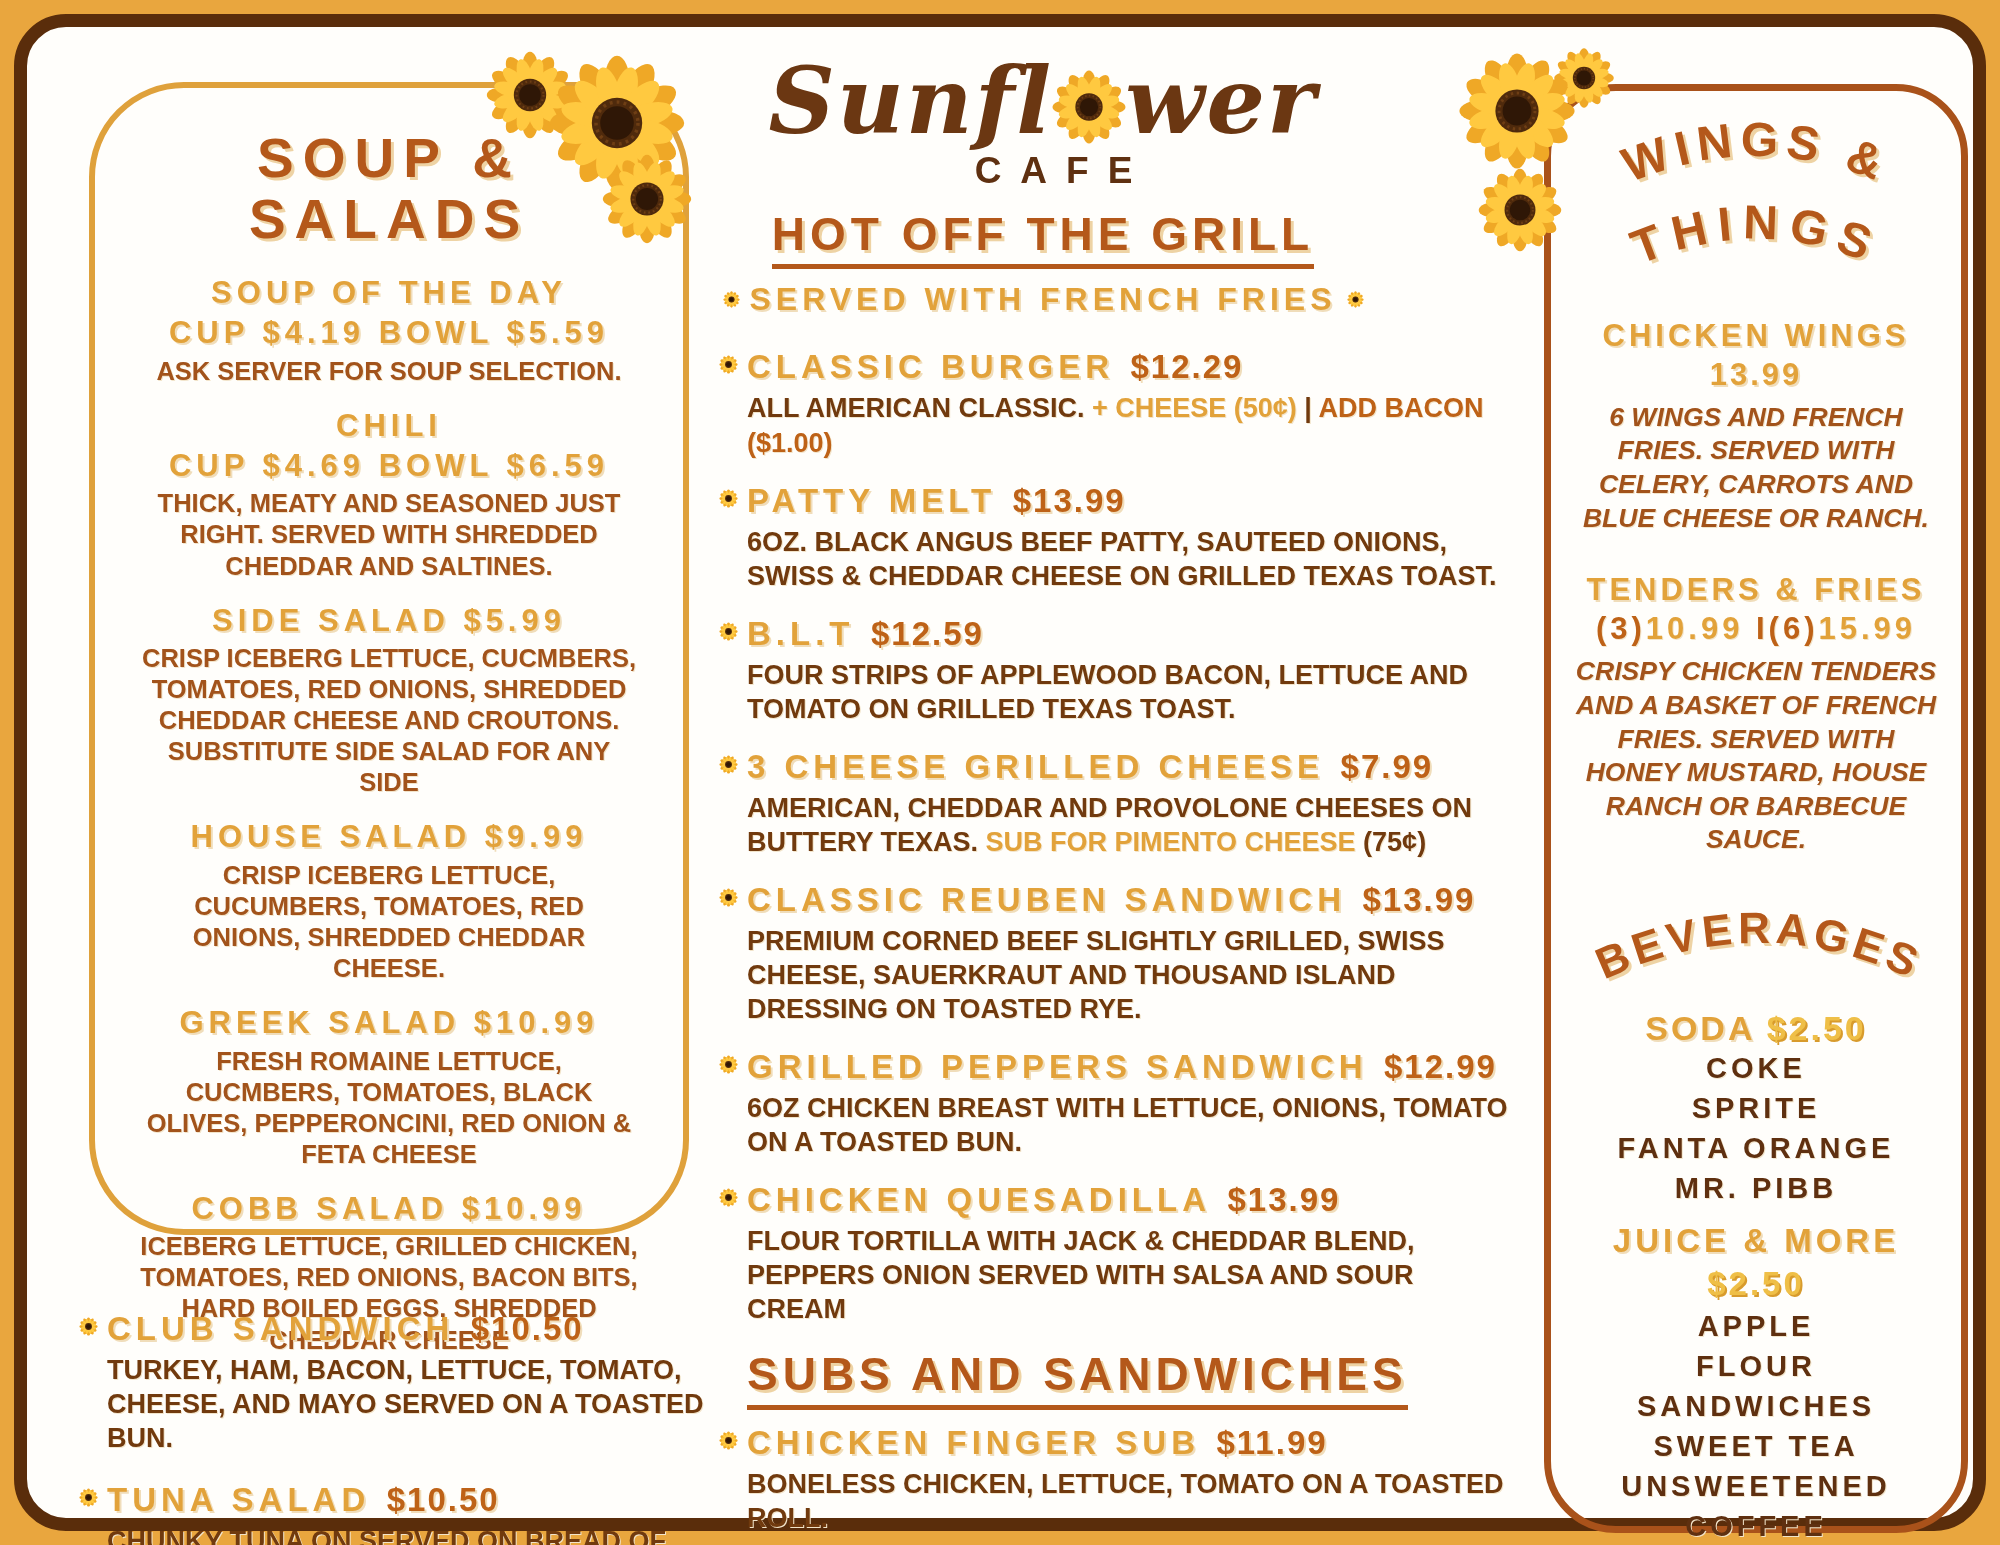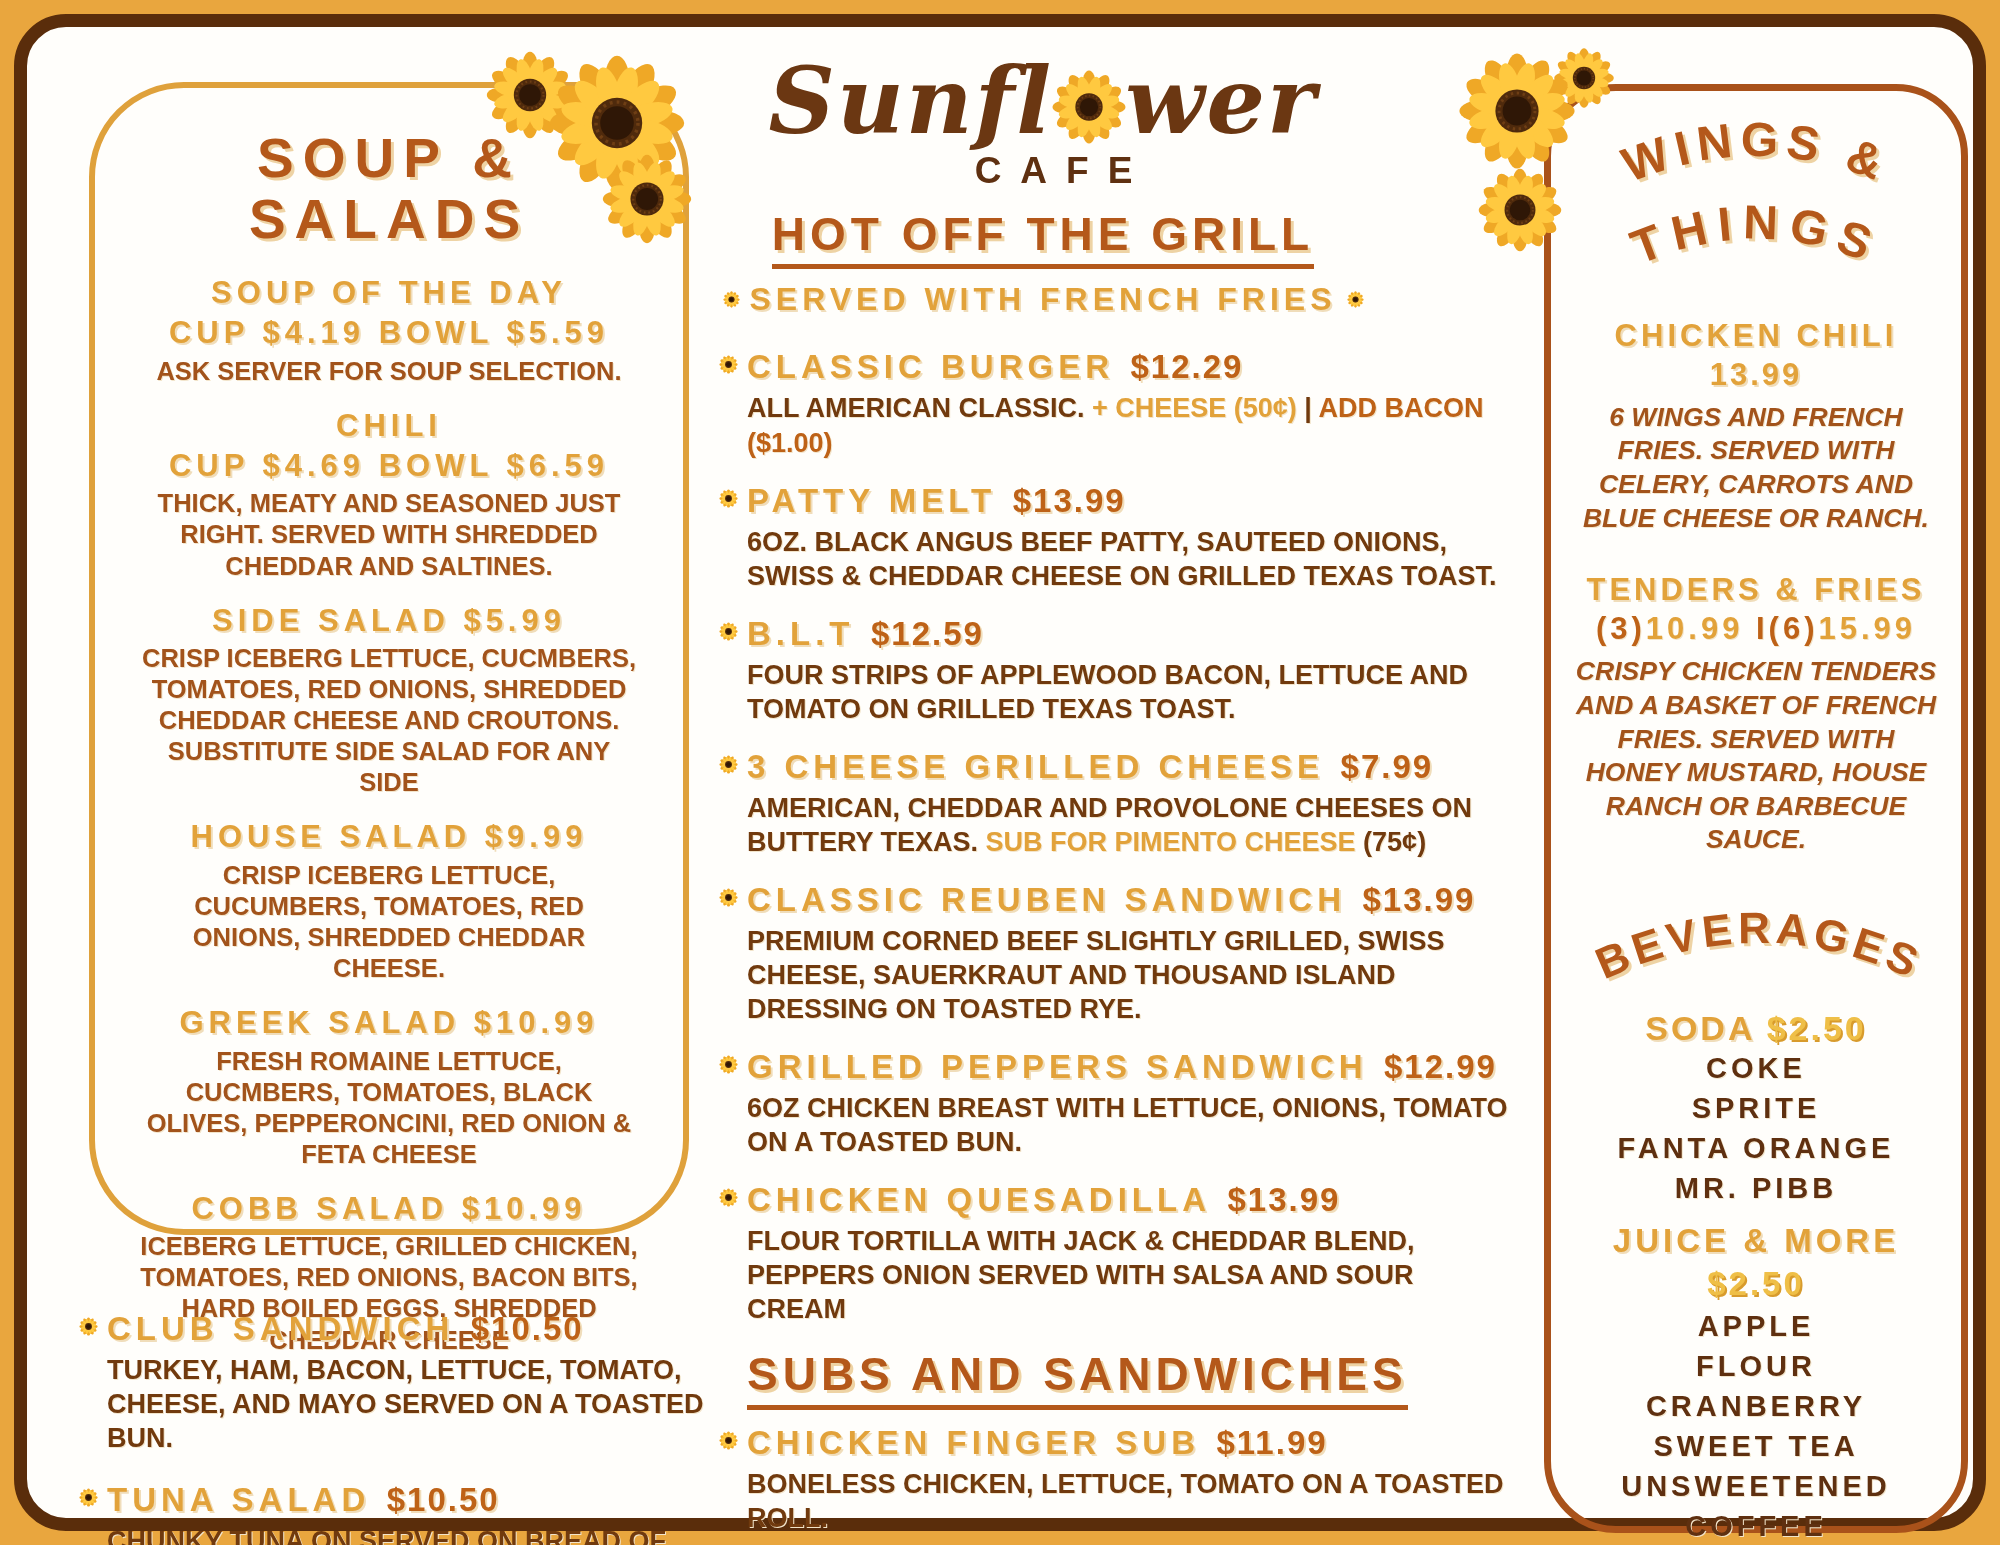--- a/index.html
+++ b/index.html
@@ -279,21 +279,21 @@
         </defs>
         <text font-family="Liberation Sans, sans-serif" font-weight="700" font-size="48" fill="#B4581A" letter-spacing="7">
           <textPath href="#arcp1" startOffset="50%" text-anchor="middle">WINGS &amp;</textPath>
         </text>
         <text font-family="Liberation Sans, sans-serif" font-weight="700" font-size="48" fill="#B4581A" letter-spacing="10">
           <textPath href="#arcp2" startOffset="50%" text-anchor="middle">THINGS</textPath>
         </text>
       </svg>
 
       <div class="rb-sec" style="margin-top:22px;">
-        <div class="rb-name amber sh">CHICKEN CHILI</div>
+        <div class="rb-name amber sh">CHICKEN WINGS</div>
         <div class="rb-price amber sh">13.99</div>
         <div class="rb-desc medbrown dsh">6 WINGS AND FRENCH FRIES. SERVED WITH CELERY, CARROTS AND BLUE CHEESE OR RANCH.</div>
       </div>
 
       <div class="rb-sec">
         <div class="rb-name amber sh">TENDERS &amp; FRIES</div>
         <div class="rb-price dsh" style="letter-spacing:4px;">
           <span class="seg orange">(3)</span><span class="seg amber">10.99 </span><span class="seg orange">I(6)</span><span class="seg amber">15.99</span>
         </div>
         <div class="rb-desc medbrown dsh">CRISPY CHICKEN TENDERS AND A BASKET OF FRENCH FRIES. SERVED WITH HONEY MUSTARD, HOUSE RANCH OR BARBECUE SAUCE.</div>
@@ -319,21 +319,21 @@
         <div class="drink choc dsh">MR. PIBB</div>
       </div>
 
       <div>
         <div class="juice-head">
           <div class="amber sh">JUICE &amp; MORE</div>
           <div class="juice-price gold">$2.50</div>
         </div>
         <div class="drink choc dsh">APPLE</div>
         <div class="drink choc dsh">FLOUR</div>
-        <div class="drink choc dsh">CRANBERRY</div>
+        <div class="drink choc dsh">SANDWICHES</div>
         <div class="drink choc dsh">SWEET TEA</div>
         <div class="drink choc dsh">UNSWEETENED</div>
         <div class="drink choc dsh">COFFEE</div>
 
       </div>
     </div>
 
     <div class="cluster" style="left:438px;top:8px;width:240px;height:210px;">
       <svg width="240" height="210" viewBox="0 0 240 210">
         <use href="#sf" x="20" y="15" width="90" height="90"></use>

